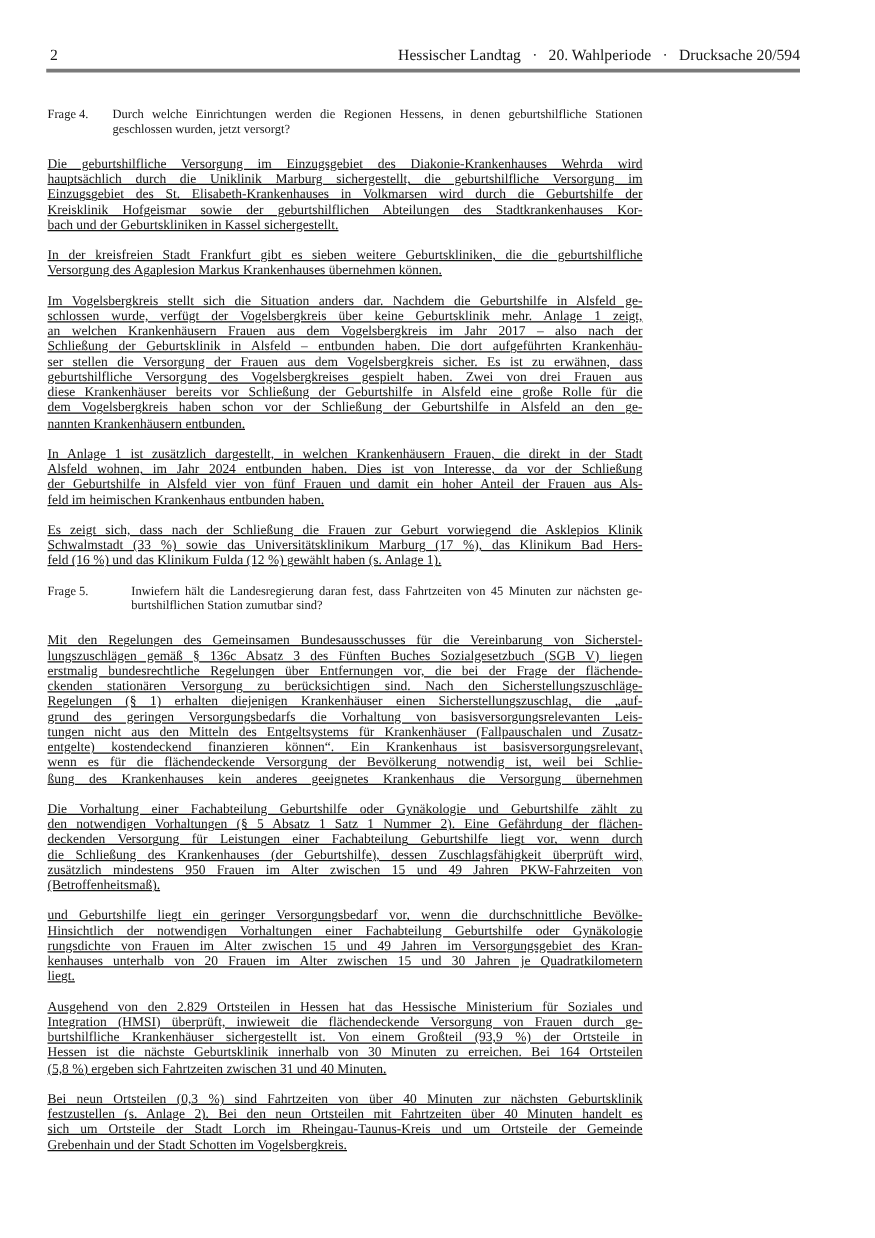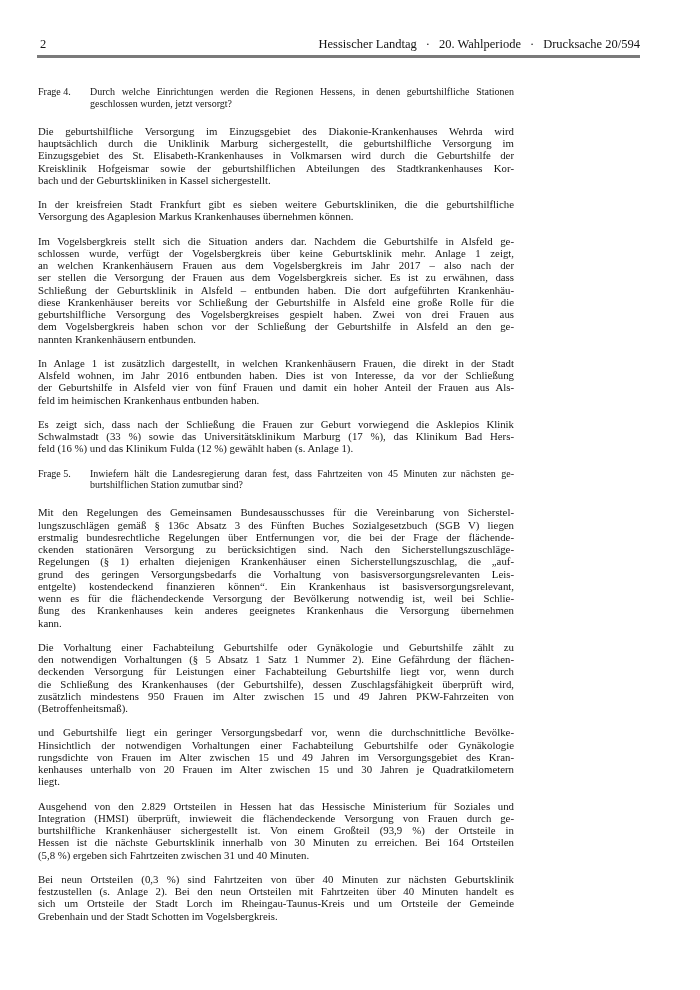--- a/index.html
+++ b/index.html
@@ -42,33 +42,34 @@
     font-size: 10px;
     line-height: 11.9px;
     margin-bottom: 15px;
   }
   .question .qlabel { width: 52px; flex-shrink: 0; }
   .question .qtext  { flex: 1; min-width: 0; }
   .paragraph {
     font-size: 10.8px;
     line-height: 12.25px;
     margin-bottom: 12px;
+    text-decoration: underline;
   }
   .tline {
     text-align: justify;
     text-align-last: justify;
     -moz-text-align-last: justify;
     white-space: normal;
   }
   .tline.last {
     text-align: right;
     text-align-last: left;
     -moz-text-align-last: left;
   }
-  .spacer-before { margin-top: 13px; }
+  .spacer-before { margin-top: 13px; gap: 15px; }
 </style>
 </head>
 <body>
 
 <div class="page">
 
   <div class="header">
     <span class="page-num">2</span>
     <div class="header-center">
       <span>Hessischer Landtag</span><span class="hsep">·</span><span>20. Wahlperiode</span><span class="hsep">·</span><span>Drucksache 20/594</span>
@@ -91,30 +92,30 @@
         <div class="tline last">bach und der Geburtskliniken in Kassel sichergestellt.</div>
       </div>
       <div class="paragraph">
         <div class="tline">In der kreisfreien Stadt Frankfurt gibt es sieben weitere Geburtskliniken, die die geburtshilfliche</div>
         <div class="tline last">Versorgung des Agaplesion Markus Krankenhauses übernehmen können.</div>
       </div>
       <div class="paragraph">
         <div class="tline">Im Vogelsbergkreis stellt sich die Situation anders dar. Nachdem die Geburtshilfe in Alsfeld ge-</div>
         <div class="tline">schlossen wurde, verfügt der Vogelsbergkreis über keine Geburtsklinik mehr. Anlage 1 zeigt,</div>
         <div class="tline">an welchen Krankenhäusern Frauen aus dem Vogelsbergkreis im Jahr 2017 – also nach der</div>
+        <div class="tline">Schließung der Geburtsklinik in Alsfeld – entbunden haben. Die dort aufgeführten Krankenhäu-</div>
         <div class="tline">ser stellen die Versorgung der Frauen aus dem Vogelsbergkreis sicher. Es ist zu erwähnen, dass</div>
-        <div class="tline">Schließung der Geburtsklinik in Alsfeld – entbunden haben. Die dort aufgeführten Krankenhäu-</div>
+        <div class="tline">geburtshilfliche Versorgung des Vogelsbergkreises gespielt haben. Zwei von drei Frauen aus</div>
         <div class="tline">diese Krankenhäuser bereits vor Schließung der Geburtshilfe in Alsfeld eine große Rolle für die</div>
-        <div class="tline">geburtshilfliche Versorgung des Vogelsbergkreises gespielt haben. Zwei von drei Frauen aus</div>
         <div class="tline">dem Vogelsbergkreis haben schon vor der Schließung der Geburtshilfe in Alsfeld an den ge-</div>
         <div class="tline last">nannten Krankenhäusern entbunden.</div>
       </div>
       <div class="paragraph">
         <div class="tline">In Anlage 1 ist zusätzlich dargestellt, in welchen Krankenhäusern Frauen, die direkt in der Stadt</div>
-        <div class="tline">Alsfeld wohnen, im Jahr 2016 entbunden haben. Dies ist von Interesse, da vor der Schließung</div>
+        <div class="tline">Alsfeld wohnen, im Jahr 2024 entbunden haben. Dies ist von Interesse, da vor der Schließung</div>
         <div class="tline">der Geburtshilfe in Alsfeld vier von fünf Frauen und damit ein hoher Anteil der Frauen aus Als-</div>
         <div class="tline last">feld im heimischen Krankenhaus entbunden haben.</div>
       </div>
       <div class="paragraph">
         <div class="tline">Es zeigt sich, dass nach der Schließung die Frauen zur Geburt vorwiegend die Asklepios Klinik</div>
         <div class="tline">Schwalmstadt (33 %) sowie das Universitätsklinikum Marburg (17 %), das Klinikum Bad Hers-</div>
         <div class="tline last">feld (16 %) und das Klinikum Fulda (12 %) gewählt haben (s. Anlage 1).</div>
       </div>
       <div class="question spacer-before">
         <div class="qlabel">Frage 5.</div>
@@ -123,24 +124,24 @@
           <div class="tline last">burtshilflichen Station zumutbar sind?</div>
         </div>
       </div>
       <div class="paragraph">
         <div class="tline">Mit den Regelungen des Gemeinsamen Bundesausschusses für die Vereinbarung von Sicherstel-</div>
         <div class="tline">lungszuschlägen gemäß § 136c Absatz 3 des Fünften Buches Sozialgesetzbuch (SGB V) liegen</div>
         <div class="tline">erstmalig bundesrechtliche Regelungen über Entfernungen vor, die bei der Frage der flächende-</div>
         <div class="tline">ckenden stationären Versorgung zu berücksichtigen sind. Nach den Sicherstellungszuschläge-</div>
         <div class="tline">Regelungen (§ 1) erhalten diejenigen Krankenhäuser einen Sicherstellungszuschlag, die „auf-</div>
         <div class="tline">grund des geringen Versorgungsbedarfs die Vorhaltung von basisversorgungsrelevanten Leis-</div>
+        <div class="tline">tungen nicht aus den Mitteln des Entgeltsystems für Krankenhäuser (Fallpauschalen und Zusatz-</div>
         <div class="tline">entgelte) kostendeckend finanzieren können“. Ein Krankenhaus ist basisversorgungsrelevant,</div>
         <div class="tline">wenn es für die flächendeckende Versorgung der Bevölkerung notwendig ist, weil bei Schlie-</div>
         <div class="tline">ßung des Krankenhauses kein anderes geeignetes Krankenhaus die Versorgung übernehmen</div>
-        <div class="tline last">kann.</div>
       </div>
       <div class="paragraph">
         <div class="tline">Die Vorhaltung einer Fachabteilung Geburtshilfe oder Gynäkologie und Geburtshilfe zählt zu</div>
         <div class="tline">den notwendigen Vorhaltungen (§ 5 Absatz 1 Satz 1 Nummer 2). Eine Gefährdung der flächen-</div>
         <div class="tline">deckenden Versorgung für Leistungen einer Fachabteilung Geburtshilfe liegt vor, wenn durch</div>
         <div class="tline">die Schließung des Krankenhauses (der Geburtshilfe), dessen Zuschlagsfähigkeit überprüft wird,</div>
         <div class="tline">zusätzlich mindestens 950 Frauen im Alter zwischen 15 und 49 Jahren PKW-Fahrzeiten von</div>
         <div class="tline last">(Betroffenheitsmaß).</div>
       </div>
       <div class="paragraph">

